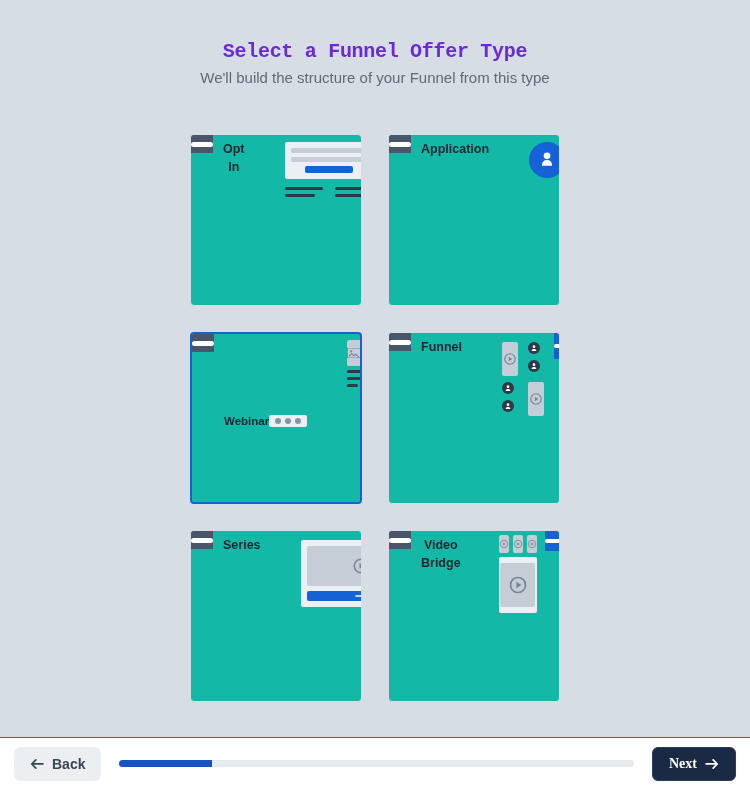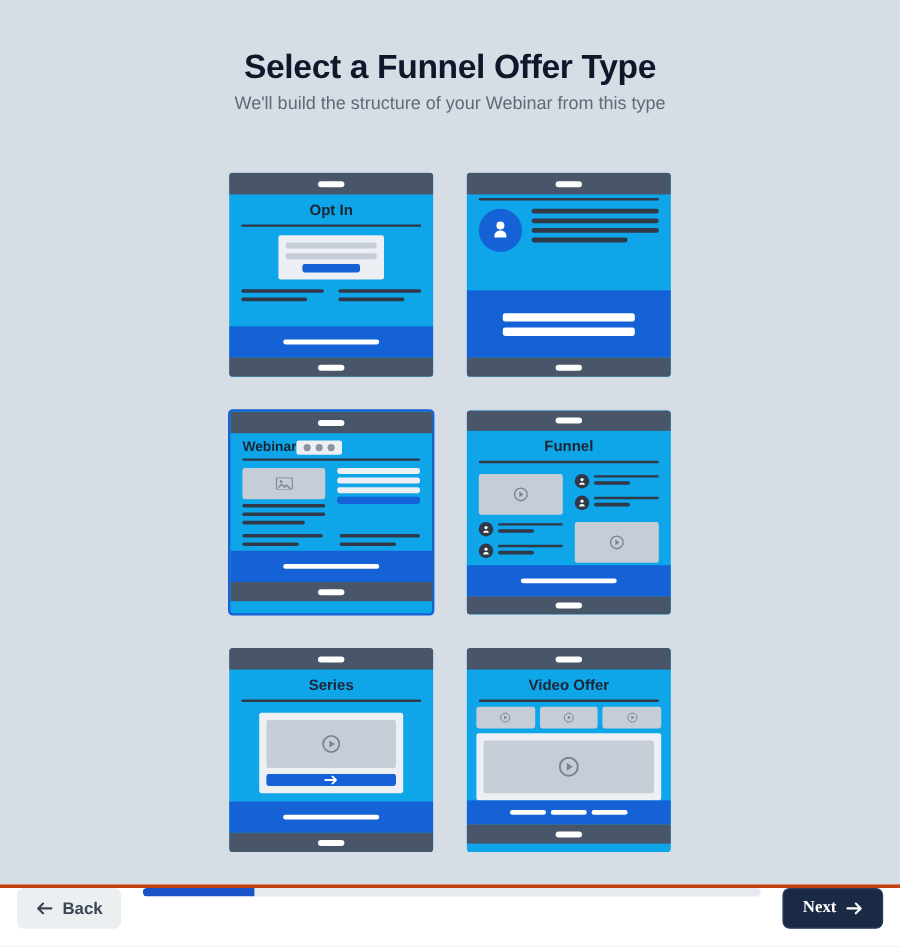--- a/index.html
+++ b/index.html
@@ -1,24 +1,24 @@
 <!DOCTYPE html>
 <html><head>
 <meta charset="utf-8">
 <style>
   * { box-sizing: border-box; margin: 0; padding: 0; }
   html, body { width: 750px; height: 789px; font-family: -apple-system, BlinkMacSystemFont, "Segoe UI", Arial, sans-serif; }
   body { background: #d6dde4; display: flex; flex-direction: column; }
   .main { flex: 1; overflow: hidden; padding: 40px 0 0 0; display: flex; flex-direction: column; align-items: center; }
-  .page-title { font-size: 28px; font-weight: 800; color: #0f172a; letter-spacing: -0.3px; }
+  .page-title { font-size: 20px; font-weight: 800; color: #6d28d9; letter-spacing: -0.3px; font-family: Liberation Mono, monospace; }
   .page-sub { font-size: 15px; color: #5f6b78; margin-top: 6px; }
   .grid { margin-top: 48px; display: grid; grid-template-columns: 172px 172px; gap: 26px; }
   .card {
-    width: 172px; height: 172px; background: #0ea5e9; border-radius: 4px;
-    border: 1px solid #d6dde4; display: flex; flex-direction: column; overflow: hidden;
+    width: 172px; height: 172px; background: #14b8a6; border-radius: 4px;
+    border: 1px solid #d6dde4; display: flex; flex-direction: row; overflow: hidden;
     cursor: pointer;
   }
   .card.selected { border: 2px solid #1561d6; }
   .top-bar { background: #49566a; height: 18px; display:flex; align-items:center; justify-content:center; }
   .notch { width: 22px; height: 5px; background: #fff; border-radius: 3px; }
   .title-row { text-align:center; padding: 4px 10px 0 10px; }
   .card-title { font-size: 12.5px; font-weight: 800; color: #1b2632; }
   .title-line { height:2px; background:#2f3948; margin: 3px 10px 0 10px; border-radius:1px;}
   .body { flex:1; padding: 5px 10px 0 10px; position:relative; }
   .bot-bar { background:#49566a; height:16px; display:flex; align-items:center; justify-content:center;}
@@ -70,35 +70,35 @@
   .bridge-vid .vid-ph{height:40px;}
   .bridge-btn { background:#1561d6; height:10px; border-radius:2px; margin-top:5px; display:flex; align-items:center; justify-content:center;}
 
   
   .vs-row { display:flex; gap:4px; margin:4px 8px 0 8px;}
   .vs-thumb { flex:1; background:#c5cdd6; height:18px; border-radius:2px; display:flex; align-items:center; justify-content:center;}
   .vs-main { background:#eceff3; margin:4px 8px 0 8px; height:56px; border-radius:2px; display:flex; align-items:center; justify-content:center;}
   .vs-main-inner{ background:#c5cdd6; width:92%; height:80%; border-radius:2px; display:flex; align-items:center; justify-content:center;}
 
   
-  .footer { background:#fff; height:52px; display:flex; align-items:flex-start; padding:0 14px; gap:18px; border-top:3px solid #c2410c;}
+  .footer { background:#fff; height:52px; display:flex; align-items:center; padding:0 14px; gap:18px; border-top:1px solid #c2410c;}
   .btn { height:34px; border-radius:6px; display:flex; align-items:center; padding:0 16px; font-size:14px; font-weight:600; cursor:pointer; gap:8px;}
   .btn-back { background:#eceff1; color:#3a4654; }
   .btn-next { background:#1b2a44; color:#fff; border:1px solid #2b3f63;font-family:Liberation Serif, serif;}
   .progress { flex:1; height:7px; background:#e6eaef; border-radius:4px; overflow:hidden;}
   .progress-fill{ height:100%; background:#1753c6; }
 
   svg { display:block; }
 </style>
 </head>
 <body>
 
 <div class="main">
   <div class="page-title">Select a Funnel Offer Type</div>
-  <div class="page-sub">We'll build the structure of your Webinar from this type</div>
+  <div class="page-sub">We'll build the structure of your Funnel from this type</div>
 
   <div class="grid">
 
     <div class="card">
       <div class="top-bar">
           <div class="notch"></div>
         </div>
       <div class="title-row"><span class="card-title">Opt In</span></div>
       <div class="title-line"></div>
       <div class="body">
@@ -123,20 +123,21 @@
       </div>
       <div class="bot-bar">
           <div class="notch"></div>
         </div>
     </div>
 
     <div class="card">
       <div class="top-bar">
           <div class="notch"></div>
         </div>
+      <div class="title-row"><span class="card-title">Application</span></div>
       <div class="title-line"></div>
       <div class="body" style="padding-bottom:0;">
         <div class="app-row">
           <div class="person-ico">
             <svg width="20" height="20" viewBox="0 0 24 24">
                 <circle cx="12" cy="7" r="4" fill="#fff"></circle>
                 <path d="M12 12c-4 0-6 2.5-6 6v1h12v-1c0-3.5-2-6-6-6z" fill="#fff"></path>
               </svg>
           </div>
           <div class="app-lines">
@@ -315,21 +316,21 @@
         </div>
       <div class="bot-bar">
           <div class="notch"></div>
         </div>
     </div>
 
     <div class="card">
       <div class="top-bar">
           <div class="notch"></div>
         </div>
-      <div class="title-row"><span class="card-title">Video Offer</span></div>
+      <div class="title-row"><span class="card-title">Video Bridge</span></div>
       <div class="title-line"></div>
       <div>
         <div class="vs-row">
           <div class="vs-thumb">
               <svg width="10" height="10" viewBox="0 0 24 24">
                 <circle cx="12" cy="12" r="9" fill="none" stroke="#7a8494" stroke-width="2"></circle>
                 <path d="M10 8l6 4-6 4z" fill="#7a8494"></path>
               </svg>
             </div>
           <div class="vs-thumb">

